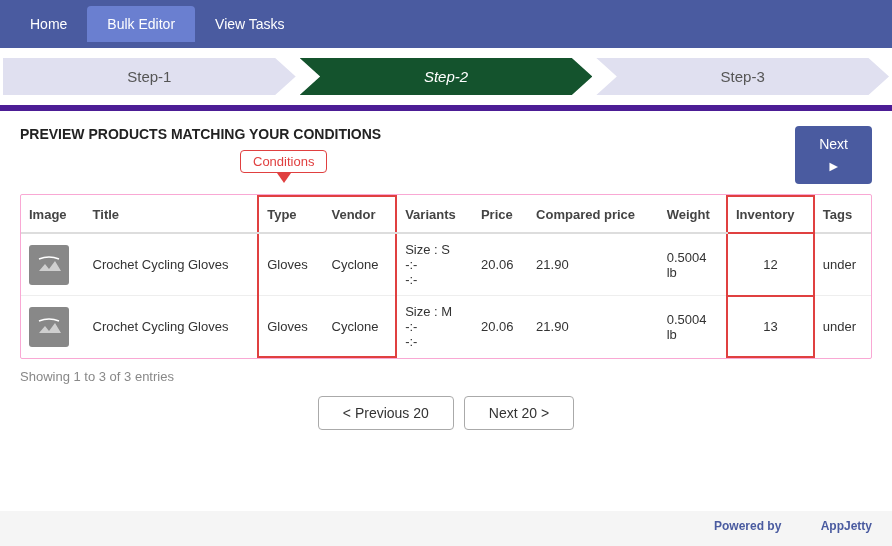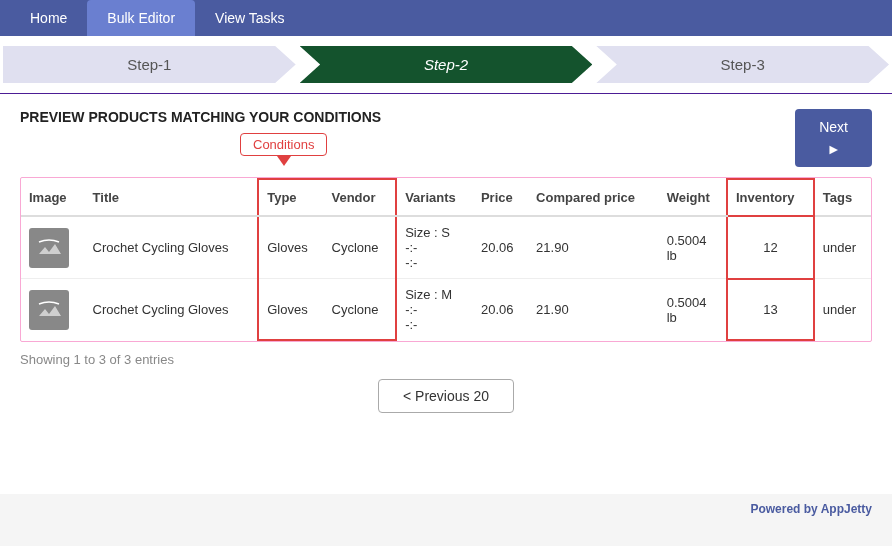--- a/index.html
+++ b/index.html
@@ -4,40 +4,40 @@
   <style>
     * { box-sizing: border-box; margin: 0; padding: 0; }
     body { font-family: Arial, sans-serif; font-size: 13px; background: #f5f5f5; width: 892px; }
 
     
     .top-nav {
       background: #4a5ba0;
       display: flex;
       align-items: center;
       padding: 0 10px;
-      height: 36px;
+      height: 48px;
     }
     .nav-item {
       color: #fff;
       padding: 10px 20px;
       cursor: pointer;
       font-size: 14px;
     }
     .nav-item.active {
       background: #6a7fd0;
       border-radius: 4px 4px 0 0;
     }
 
     
     .steps-bar {
       background: #fff;
       display: flex;
       align-items: center;
       padding: 10px 1px;
-      border-bottom: 1px solid #4c1d95;
+      border-bottom: 6px solid #4c1d95;
     }
     .step {
       flex: 1;
       text-align: center;
       position: relative;
       padding: 10px 0;
       font-size: 15px;
       color: #555;
       background: #e0e0f0;
       clip-path: polygon(0 0, 93% 0, 100% 50%, 93% 100%, 0 100%, 7% 50%);
@@ -201,20 +201,21 @@
 
     .footer {
       text-align: right;
       padding: 8px 20px;
       font-size: 12px;
       color: #888;
     }
     .footer span {
       color: #4a5ba0;
       font-weight: bold;
+      margin-left: 36px;
     }
 
     
     .annotation-container {
       position: relative;
       margin-bottom: 8px;
     }
   </style>
 </head>
 <body>
@@ -306,18 +307,19 @@
             <td>under</td>
           </tr>
         </tbody>
     </table>
   </div>
 
   <div class="showing-text">Showing 1 to 3 of 3 entries</div>
 
   <div class="pagination">
     <button class="page-btn">&lt; Previous 20</button>
+    <button class="page-btn">Next 20 &gt;</button>
   </div>
 </div>
 
 <div class="footer">
   <span>Powered by </span><span>AppJetty</span>
 </div>
 
 </body></html>

